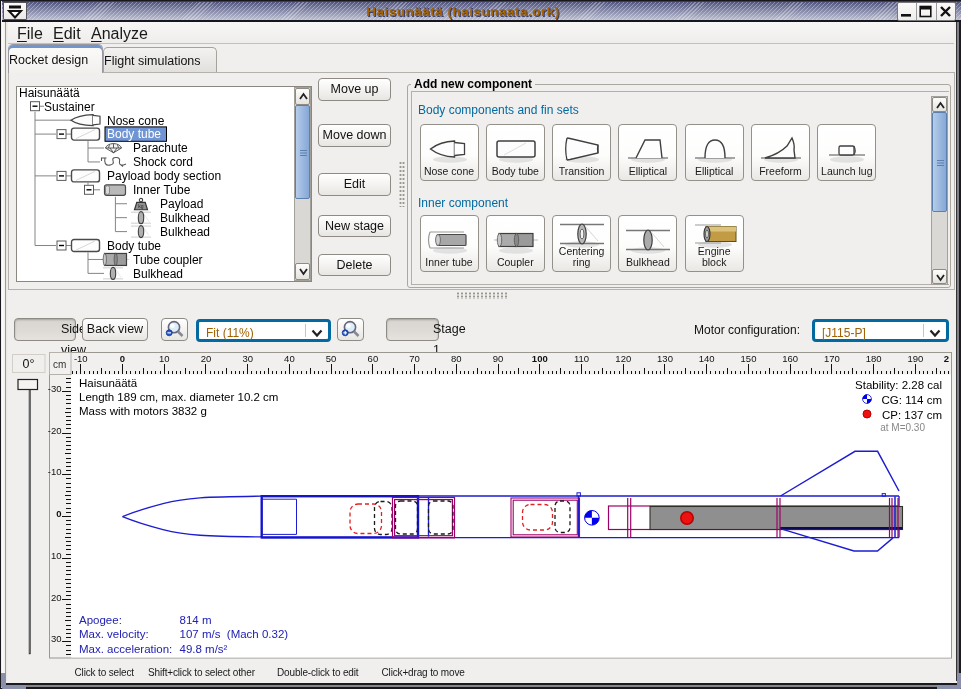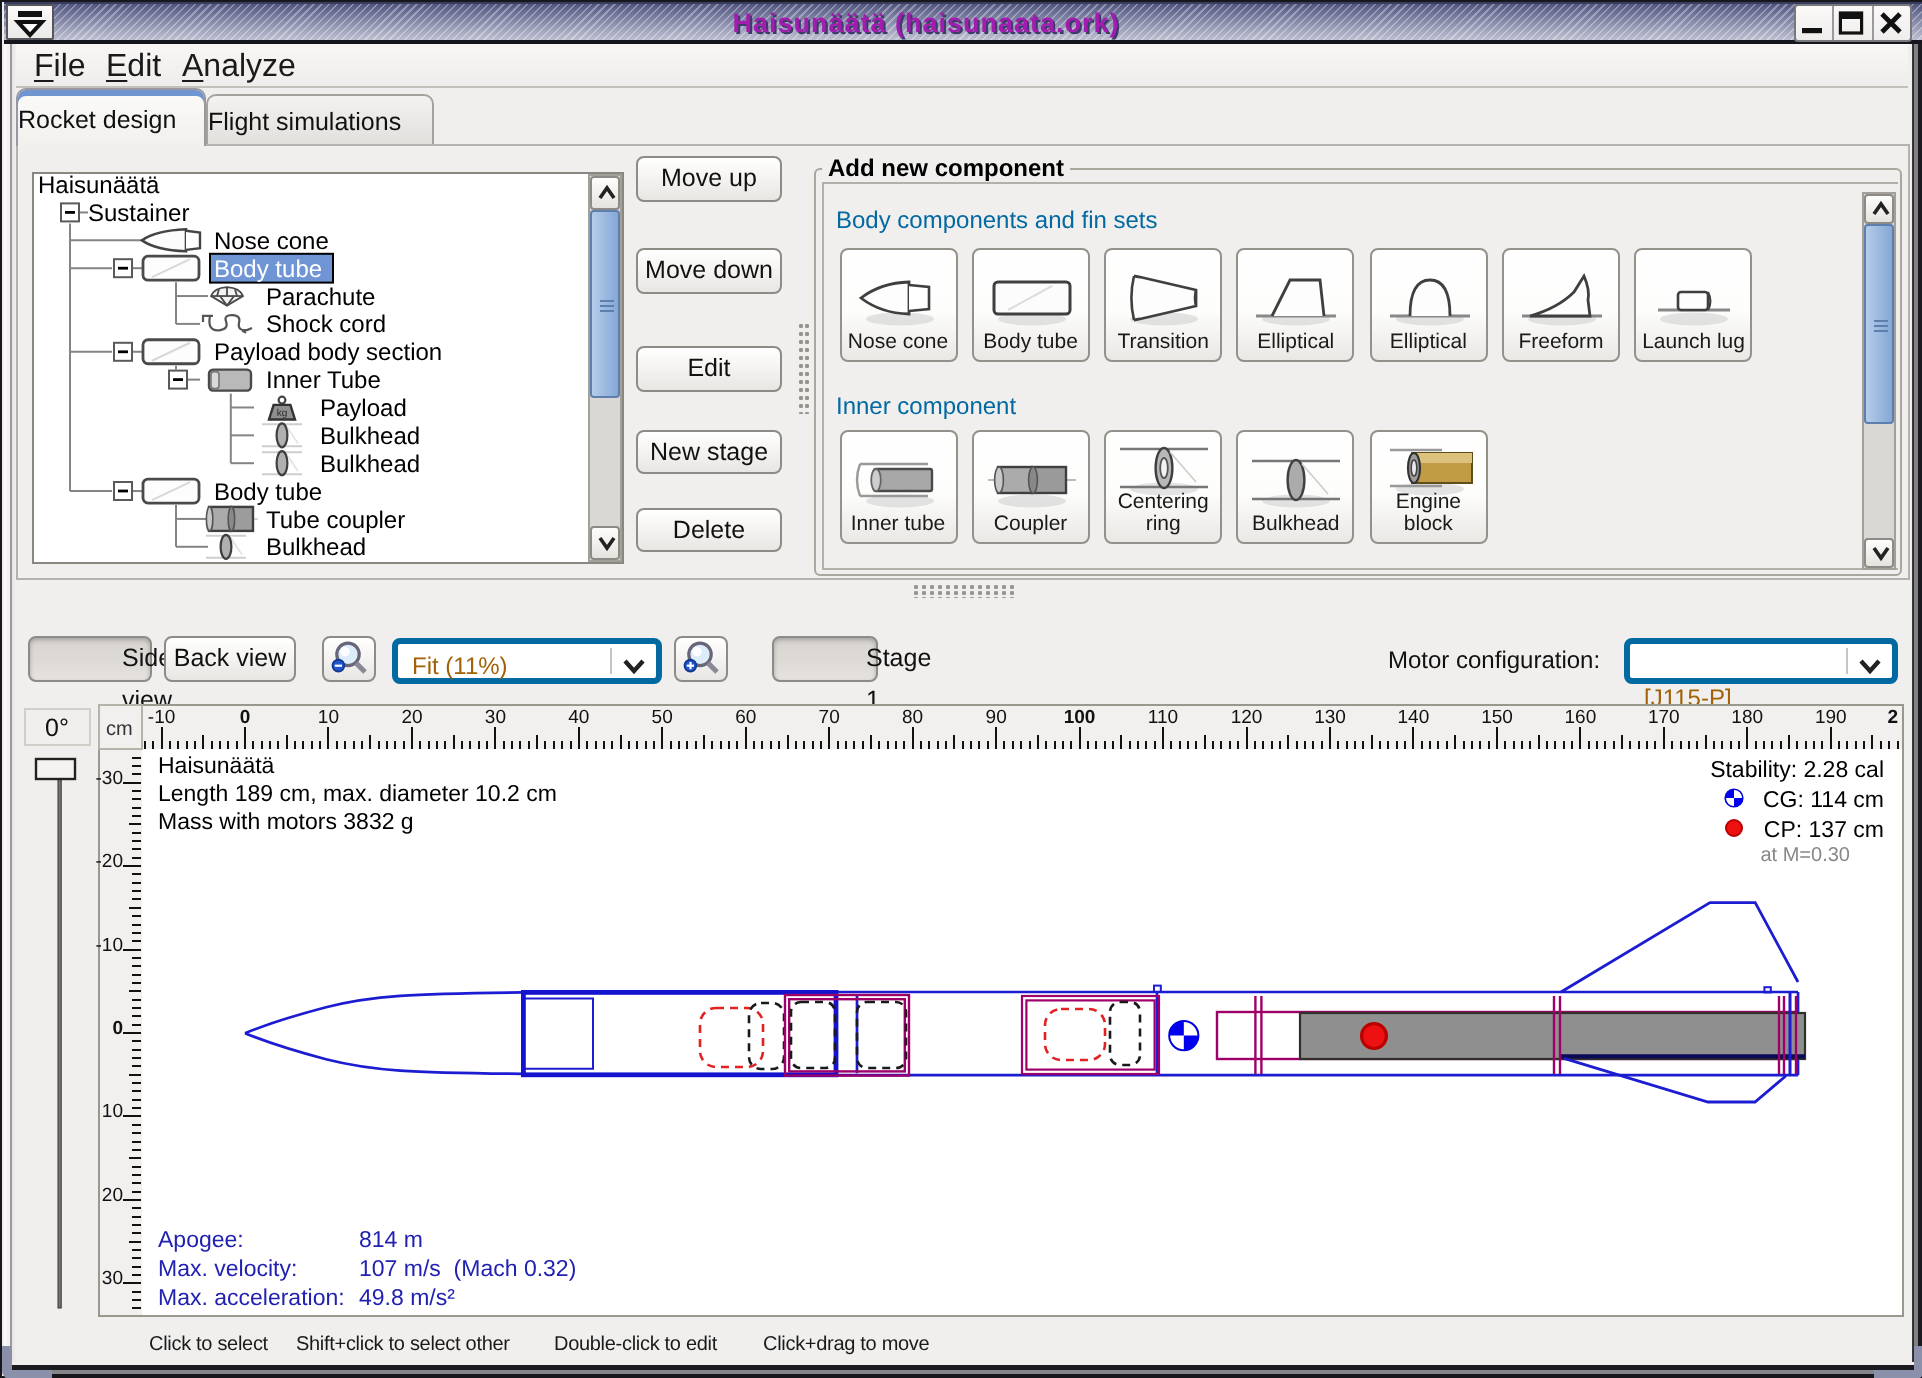--- a/index.html
+++ b/index.html
@@ -16,21 +16,21 @@
  background:linear-gradient(180deg,#50547c 0%,#5f638a 12%,#787c9e 35%,#989bb6 65%,#aeb1c5 85%,#bcbed0 100%);
  border-top:1px solid #3a3d60;border-bottom:2px solid #16161f;}
 #tbar .stripes{position:absolute;inset:0;
  background:repeating-linear-gradient(135deg,rgba(255,255,255,0.32) 0px,rgba(255,255,255,0.32) 0.8px,rgba(255,255,255,0.0) 0.8px,rgba(255,255,255,0.0) 2.8px);}
 #menubtn{left:2px;top:1px;width:24px;height:18px;background:linear-gradient(180deg,#fcfbfa,#ebe9e7);
  border:1px solid #55555c;border-radius:1px;}
 #winbtns{left:896px;top:1px;width:59px;height:19px;background:linear-gradient(180deg,#fbfaf8,#eeedeb);
  border:1px solid #77777c;border-radius:2px;display:flex;}
 #winbtns div{flex:1;position:relative;border-right:1px solid #9a9aa0;}
 #winbtns div:last-child{border-right:none;}
-#title{left:28px;top:0px;width:868px;height:21px;color:#a21caf;font-weight:bold;
+#title{left:28px;top:0px;width:868px;height:21px;color:#a16207;font-weight:bold;
  font-size:13.5px;text-align:center;line-height:21px;letter-spacing:0.5px;
  text-shadow:1px 1px 0 #3a3d68;}
 
 #menubar{left:7px;top:21px;width:946px;height:22px;
  background:linear-gradient(180deg,#f8f7f6,#eeedeb);border-bottom:1px solid #c4c1bb;}
 #menubar span{position:absolute;top:3px;font-size:16px;color:#1a1a1a;}
 #menubar u{text-decoration:underline;text-underline-offset:2px;}
 
 .tab{position:absolute;font-size:12.5px;color:#111;}
 #tab1{left:7px;top:43px;width:95px;height:29px;background:linear-gradient(180deg,#fbfbfa,#f2f0ed);
@@ -395,21 +395,21 @@
 <circle cx="11" cy="8.2" r="5.6" fill="#ddecfa" stroke="#667" stroke-width="1.6"></circle>
 <circle cx="9.5" cy="6.8" r="2.4" fill="#ffffff" opacity="0.9"></circle>
 <line x1="15" y1="12.5" x2="19.5" y2="17" stroke="#889" stroke-width="2.6"></line>
 <circle cx="6.2" cy="13.8" r="3" fill="#2255cc" stroke="#123a88" stroke-width="0.8"></circle>
 <rect x="4.4" y="13.3" width="3.6" height="1.1" fill="#fff"></rect>
         <rect x="5.7" y="12" width="1.1" height="3.6" fill="#fff"></rect>
       </svg></div>
 <div class="btn pressed" style="left:385px;top:317px;width:53px;height:23px;line-height:21px">Stage 1</div>
 <div class="tbtxt" style="left:693px;top:322px">Motor configuration:</div>
 <div class="combo" style="left:811px;top:317.5px;width:137px;height:23px">
-      <span style="position:absolute;left:7px;top:20px">[J115-P]</span>
+      <span style="position:absolute;left:7px;top:4px">[J115-P]</span>
       <svg style="position:absolute;right:4px;top:5px" width="14" height="12" viewBox="0 0 14 12">
         <path d="M2.5 3.5 L7 8.5 L11.5 3.5" fill="none" stroke="#222" stroke-width="2.2"></path>
       </svg>
       <div style="position:absolute;right:22px;top:2px;bottom:2px;width:1px;background:#c8c5c0"></div>
     </div>
 <svg class="abs" style="left:0;top:348px" width="961" height="312" viewBox="0 348 961 312">
       <rect x="11.5" y="353.5" width="32.5" height="18" fill="none" stroke="#d2cfc9" stroke-width="1"></rect>
       <text x="27.5" y="367" font-size="12.5" fill="#111" text-anchor="middle">0°</text>
       <rect x="28" y="388" width="1.6" height="265" fill="#777" stroke="#333" stroke-width="0.5"></rect>
       <rect x="17" y="378.5" width="19.5" height="10" fill="#f4f3f1" stroke="#222" stroke-width="1.2"></rect>

